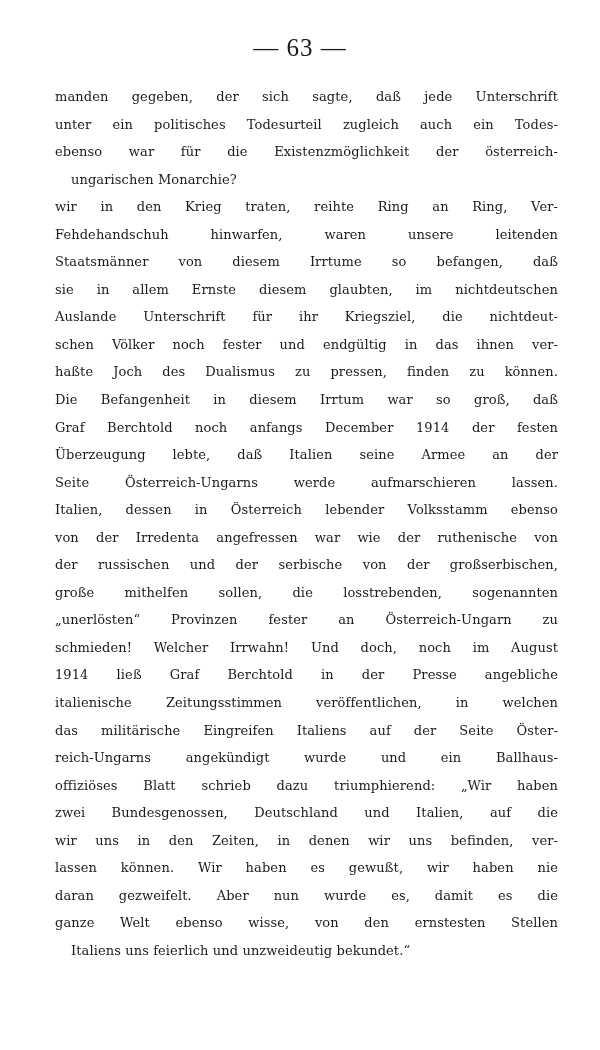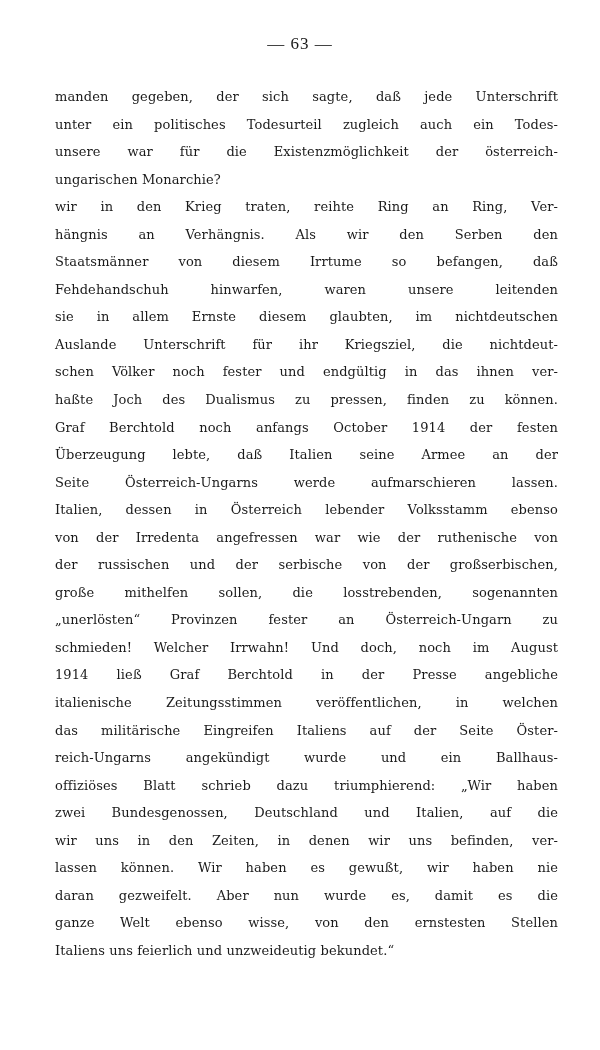--- a/index.html
+++ b/index.html
@@ -4,54 +4,54 @@
 <style>
   html, body { margin: 0; padding: 0; background: #ffffff; }
   body { width: 600px; height: 1050px; position: relative; overflow: hidden; }
   .page {
     position: absolute; left: 0; top: 0; width: 600px; height: 1050px;
     background: #ffffff; color: #1a1a1a;
     font-family: "DejaVu Serif", serif;
   }
   .page-number {
     position: absolute; top: 34px; left: 0; width: 600px;
-    text-align: center; font-size: 17px; letter-spacing: 1px;
+    text-align: center; font-size: 25px; letter-spacing: 1px;
     font-family: "Liberation Serif", serif;
   }
   .text-block {
     position: absolute; left: 55px; top: 83px; width: 503px;
   }
   .line {
     display: block; height: 27.55px; line-height: 27.55px;
     font-size: 13px; white-space: nowrap;
     text-align: justify; text-align-last: justify;
     font-weight: normal; letter-spacing: 0.1px;
   }
-  .line.last { text-align-last: left; }
+  .line.last { text-align-last: left; margin-left: 16px; }
   .line.indent { padding-left: 62px; }
 </style>
 </head>
 <body>
 
 <div class="page">
   <div class="page-number">— 63 —</div>
   <div class="text-block" id="text-block">
       <span class="line">manden gegeben, der sich sagte, daß jede Unterschrift</span>
       <span class="line">unter ein politisches Todesurteil zugleich auch ein Todes-</span>
-      <span class="line">unsere war für die Existenzmöglichkeit der österreich-</span>
+      <span class="line">ebenso war für die Existenzmöglichkeit der österreich-</span>
       <span class="line last">ungarischen Monarchie?</span>
       <span class="line">wir in den Krieg traten, reihte Ring an Ring, Ver-</span>
-      <span class="line">hängnis an Verhängnis. Als wir den Serben den</span>
+      <span class="line">Fehdehandschuh hinwarfen, waren unsere leitenden</span>
       <span class="line">Staatsmänner von diesem Irrtume so befangen, daß</span>
-      <span class="line">Fehdehandschuh hinwarfen, waren unsere leitenden</span>
       <span class="line">sie in allem Ernste diesem glaubten, im nichtdeutschen</span>
       <span class="line">Auslande Unterschrift für ihr Kriegsziel, die nichtdeut-</span>
       <span class="line">schen Völker noch fester und endgültig in das ihnen ver-</span>
       <span class="line">haßte Joch des Dualismus zu pressen, finden zu können.</span>
-      <span class="line">Graf Berchtold noch anfangs October 1914 der festen</span>
+      <span class="line">Die Befangenheit in diesem Irrtum war so groß, daß</span>
+      <span class="line">Graf Berchtold noch anfangs December 1914 der festen</span>
       <span class="line">Überzeugung lebte, daß Italien seine Armee an der</span>
       <span class="line">Seite Österreich-Ungarns werde aufmarschieren lassen.</span>
       <span class="line">Italien, dessen in Österreich lebender Volksstamm ebenso</span>
       <span class="line">von der Irredenta angefressen war wie der ruthenische von</span>
       <span class="line">der russischen und der serbische von der großserbischen,</span>
       <span class="line">große mithelfen sollen, die losstrebenden, sogenannten</span>
       <span class="line">„unerlösten“ Provinzen fester an Österreich-Ungarn zu</span>
       <span class="line">schmieden! Welcher Irrwahn! Und doch, noch im August</span>
       <span class="line">1914 ließ Graf Berchtold in der Presse angebliche</span>
       <span class="line">italienische Zeitungsstimmen veröffentlichen, in welchen</span>

